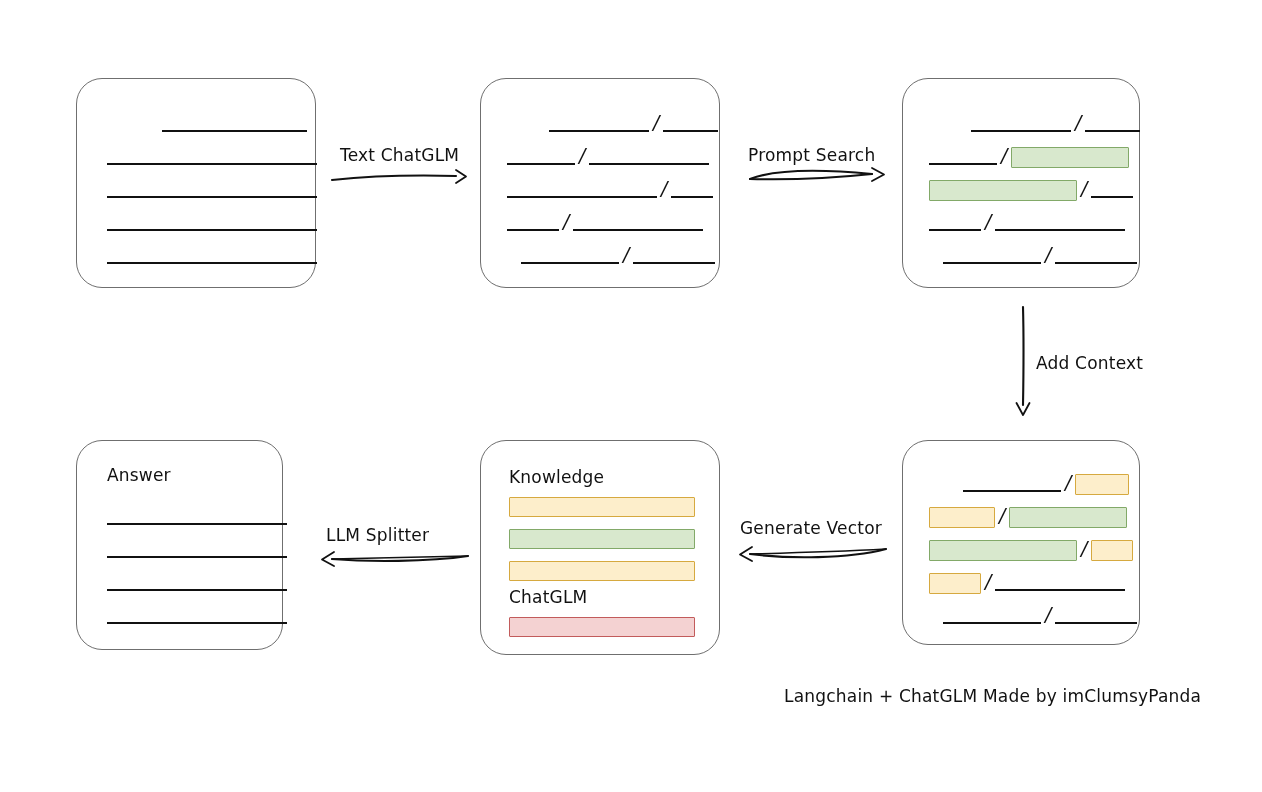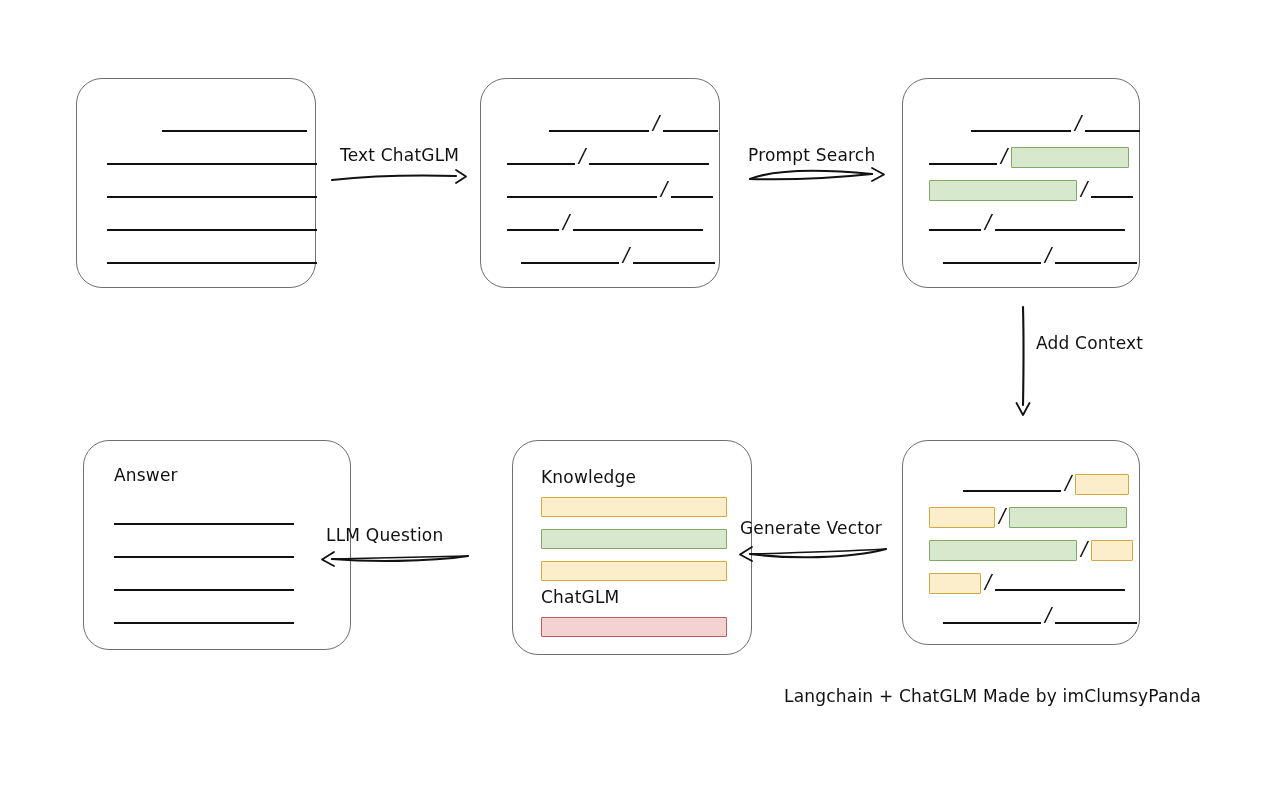--- a/index.html
+++ b/index.html
@@ -213,48 +213,48 @@
         <span class="seg-slash">/</span>
         <span class="seg-line" style="width:82px;"></span>
       </div>
     </div>
   </div>
 
   <svg class="arrow" style="left:1012px; top:305px;" width="26" height="110" viewBox="0 0 26 110">
     <path d="M11,2 C12,40 11.5,72 11,100" stroke-width="2.1" stroke-linecap="round"></path>
     <path d="M4.5,98 L11,110 L17.5,98" stroke-width="1.8" stroke-linejoin="round" stroke-linecap="round"></path>
   </svg>
-  <div class="edge-label" style="left:1036px; top:333px;">Add Context</div>
-
-  <div class="doc-box" style="left:76px; top:440px; width:268px; height:210px;margin-left:7px;">
+  <div class="edge-label" style="left:1036px; top:353px;">Add Context</div>
+
+  <div class="doc-box" style="left:76px; top:440px; width:207px; height:210px;">
     <div class="box-title" style="left:30px; top:24px;">Answer</div>
     <div class="rows">
       <div class="row" style="left:30px; top:65px;">
         <span class="seg-line" style="width:180px;"></span>
       </div>
       <div class="row" style="left:30px; top:98px;">
         <span class="seg-line" style="width:180px;"></span>
       </div>
       <div class="row" style="left:30px; top:131px;">
         <span class="seg-line" style="width:180px;"></span>
       </div>
       <div class="row" style="left:30px; top:164px;">
         <span class="seg-line" style="width:180px;"></span>
       </div>
     </div>
   </div>
 
-  <div class="edge-label" style="left:326px; top:525px;">LLM Question</div>
+  <div class="edge-label" style="left:326px; top:525px;">LLM Splitter</div>
   <svg class="arrow" style="left:318px; top:546px;" width="152" height="26" viewBox="0 0 152 26">
     <path d="M150,10 C110,16 50,16 14,13" stroke-width="2.1" stroke-linecap="round"></path>
     <path d="M150,10 C112,11 52,12 14,13" stroke-width="1.6" stroke-linecap="round"></path>
     <path d="M16,6 L4,13.5 L16,20" stroke-width="1.8" stroke-linejoin="round" stroke-linecap="round"></path>
   </svg>
 
-  <div class="doc-box" style="left:480px; top:440px; width:240px; height:215px;margin-left:32px;">
+  <div class="doc-box" style="left:480px; top:440px; width:240px; height:215px;">
     <div class="box-title" style="left:28px; top:26px;">Knowledge</div>
 
     <div class="bar chip-yellow" style="left:28px; top:56px; width:186px;"></div>
     <div class="bar chip-green" style="left:28px; top:88px; width:186px;"></div>
     <div class="bar chip-yellow" style="left:28px; top:120px; width:186px;"></div>
 
     <div class="box-title" style="left:28px; top:146px;">ChatGLM</div>
 
     <div class="bar chip-red" style="left:28px; top:176px; width:186px;"></div>
   </div>

